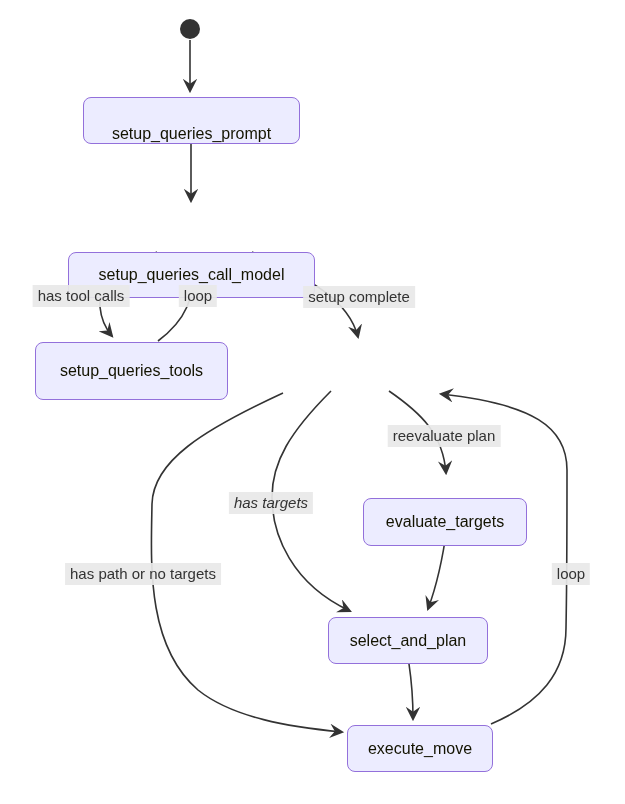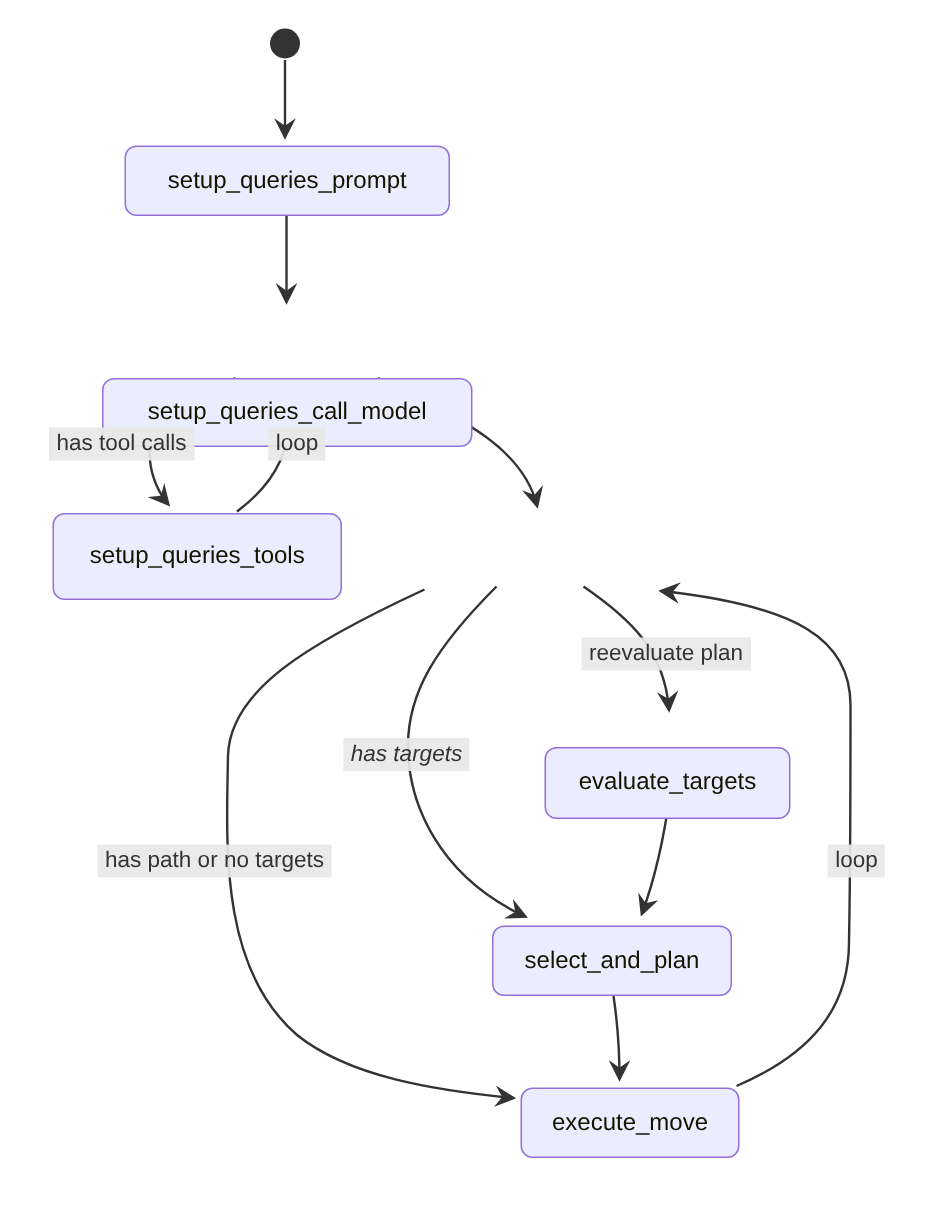--- a/index.html
+++ b/index.html
@@ -72,21 +72,21 @@
 
     <path d="M283,393 C203,430 153,461 152,504 C151,562 146,645 198,690 C233,718 290,727 342,732" fill="none" stroke="#333333" stroke-width="1.6" marker-end="url(#arrow)"></path>
 
     <path d="M447,527 C443,557 438,582 428,609" fill="none" stroke="#333333" stroke-width="1.6" marker-end="url(#arrow)"></path>
 
     <path d="M409,664 C412,684 413,701 413,719" fill="none" stroke="#333333" stroke-width="1.6" marker-end="url(#arrow)"></path>
 
     <path d="M491,724 C540,703 566,673 566,628 C567,577 567,520 567,470 C567,427 533,404 441,394" fill="none" stroke="#333333" stroke-width="1.6" marker-end="url(#arrow)"></path>
   </svg>
 
-  <div class="state-node" style="left:83px;  top:97px;  width:217px; height:47px;">
+  <div class="state-node" style="left:83px;  top:97px;  width:217px; height:47px;align-items:flex-end;">
     <span>setup_queries_prompt</span>
   </div>
 
   <div class="state-node" style="left:68px;  top:206px; width:247px; height:46px;margin-top:46px;">
     <span>setup_queries_call_model</span>
   </div>
 
   <div class="state-node" style="left:35px;  top:342px; width:193px; height:58px;">
     <span>setup_queries_tools</span>
   </div>
@@ -101,20 +101,21 @@
   </div>
 
   <div class="state-node" style="left:347px; top:725px; width:146px; height:47px;">
     <span>execute_move</span>
   </div>
 
   <div class="edge-label" style="left:81px;  top:296px;">has tool calls</div>
 
   <div class="edge-label" style="left:198px; top:296px;">loop</div>
 
+  <div class="edge-label" style="left:359px; top:297px;">setup complete</div>
 
   <div class="edge-label" style="left:444px; top:436px;">reevaluate plan</div>
 
   <div class="edge-label" style="left:271px; top:503px;font-style:italic;">has targets</div>
 
   <div class="edge-label" style="left:143px; top:574px;">has path or no targets</div>
 
   <div class="edge-label" style="left:571px; top:574px;">loop</div>
 
 </div>

